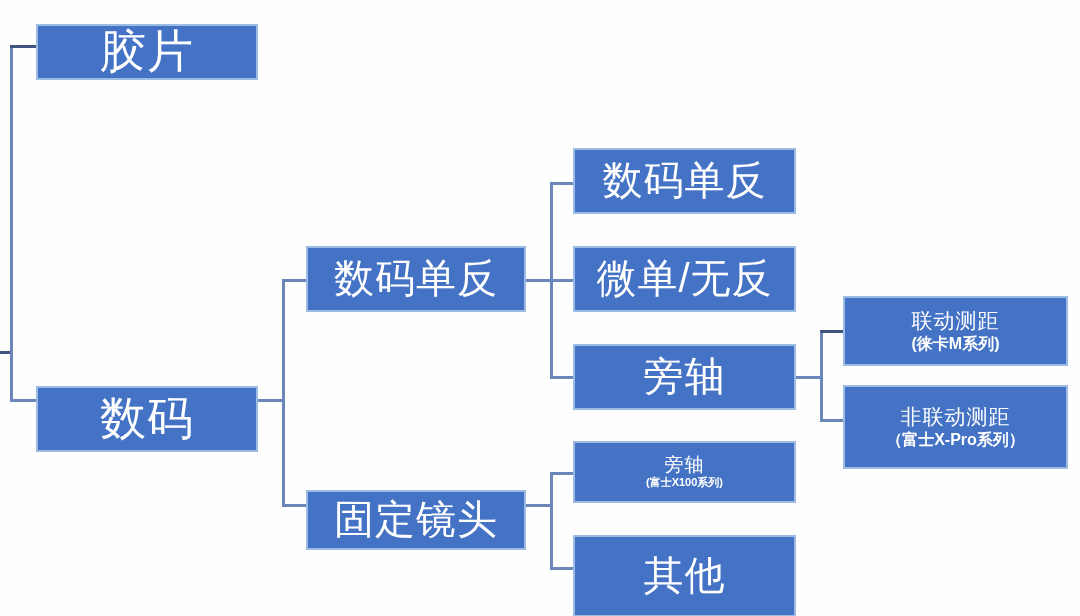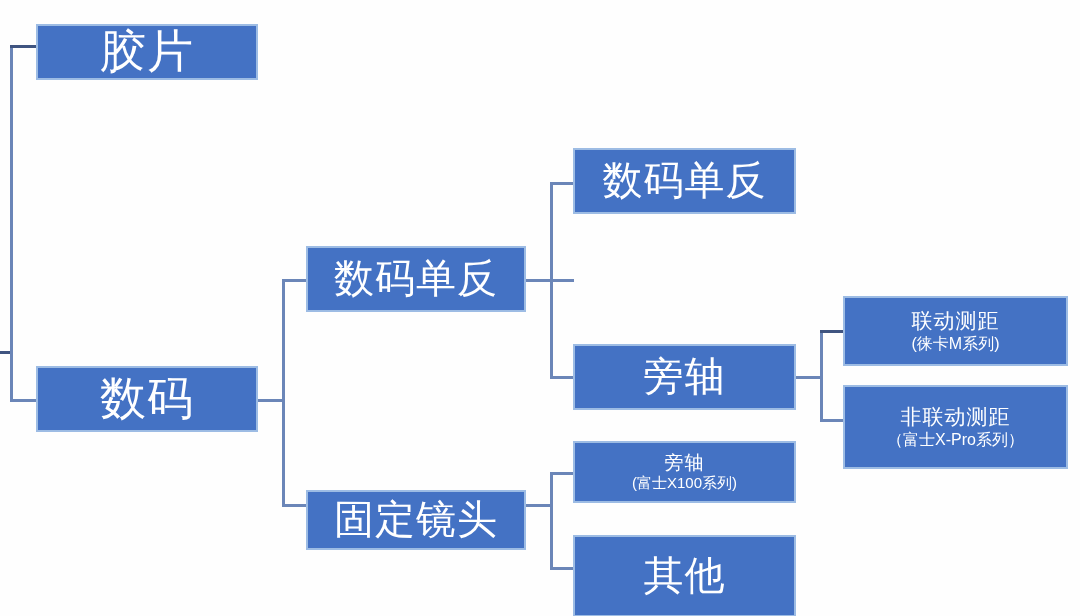--- a/index.html
+++ b/index.html
@@ -32,28 +32,29 @@
     font-weight: 400;
   }
   .node .main {
     display: block;
     white-space: nowrap;
   }
   .node .sub {
     display: block;
     white-space: nowrap;
     letter-spacing: 0px;
+    font-weight: bold;
   }
   
   .s-xl .main { font-size: 46px; }
   .s-lg .main { font-size: 40px; }
   .s-md .main { font-size: 21px; text-align: right; }
   .s-md .sub  { font-size: 16px; margin-top: 2px; }
   .s-sm .main { font-size: 19px; }
-  .s-sm .sub  { font-size: 15px; margin-top: 1px; }
+  .s-sm .sub  { font-size: 11px; margin-top: 1px; }
 
   
   .ln {
     position: absolute;
     background: #6b86b8;
   }
   .ln.h { height: 3px; }
   .ln.v { width: 3px; }
   .ln.dark { background: #3f5480; }
 </style>
@@ -88,36 +89,39 @@
 
   <div class="ln h" style="left:526px; top:504px; width:26px;"></div>
   <div class="ln v" style="left:550px; top:472px; height:96px;"></div>
   <div class="ln h" style="left:550px; top:472px; width:24px;"></div>
   <div class="ln h" style="left:550px; top:567px; width:24px;"></div>
 
   <div class="node s-xl" style="left:36px; top:24px; width:222px; height:56px;">
     <span class="main">胶片</span>
   </div>
 
-  <div class="node s-xl" style="left:36px; top:366px; width:222px; height:66px;">
+  <div class="node s-xl" style="left:36px; top:386px; width:222px; height:66px;">
     <span class="main">数码</span>
   </div>
 
   <div class="node s-lg" style="left:306px; top:246px; width:220px; height:66px;">
     <span class="main">数码单反</span>
   </div>
 
   <div class="node s-lg" style="left:306px; top:490px; width:220px; height:60px;">
     <span class="main">固定镜头</span>
   </div>
 
   <div class="node s-lg" style="left:573px; top:148px; width:223px; height:66px;">
     <span class="main">数码单反</span>
   </div>
 
+  <div class="node s-lg" style="left:573px; top:246px; width:223px; height:66px;">
+    <span class="main">微单/无反</span>
+  </div>
 
   <div class="node s-lg" style="left:573px; top:344px; width:223px; height:66px;">
     <span class="main">旁轴</span>
   </div>
 
   <div class="node s-md" style="left:843px; top:296px; width:225px; height:70px;">
     <span class="main">联动测距</span>
     <span class="sub">(徕卡M系列)</span>
   </div>
 

